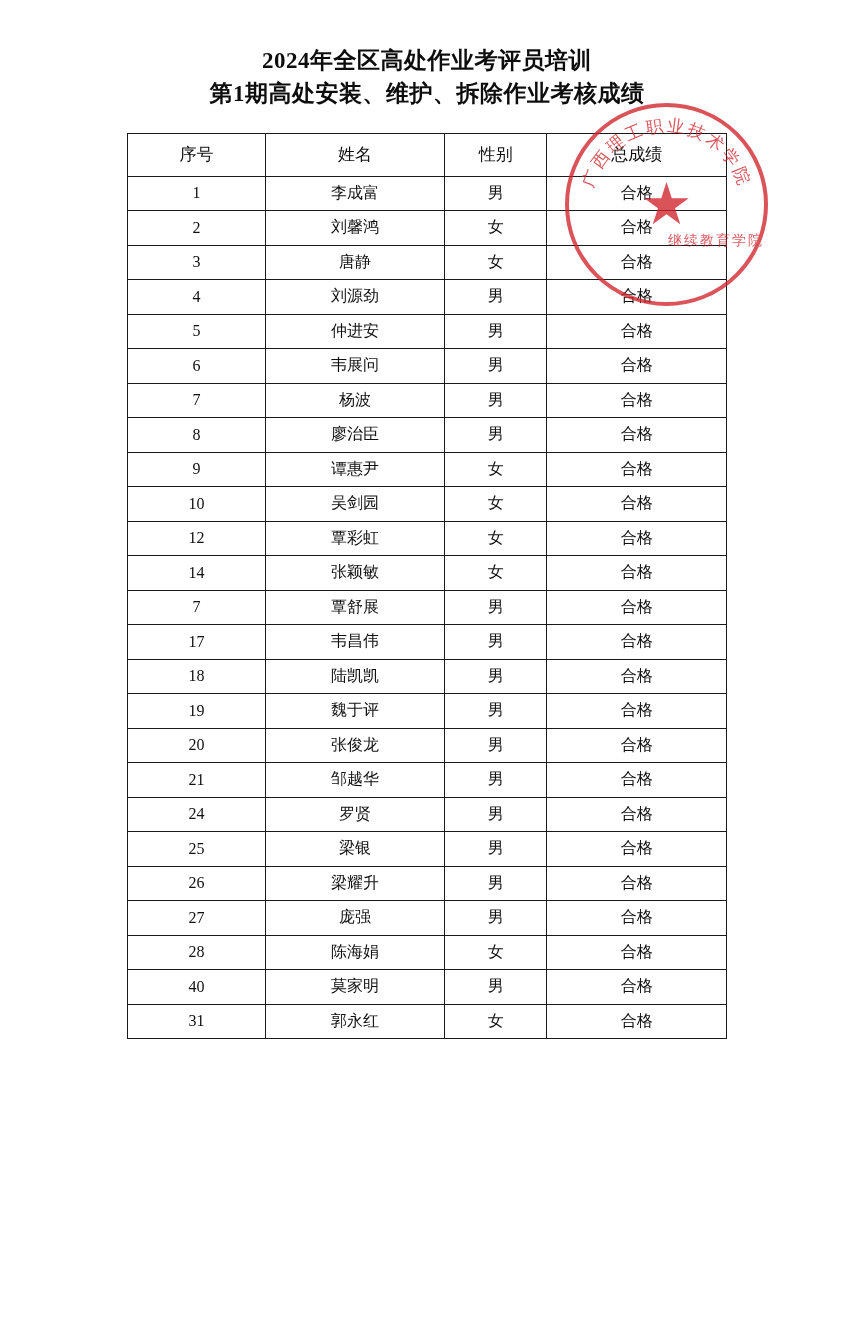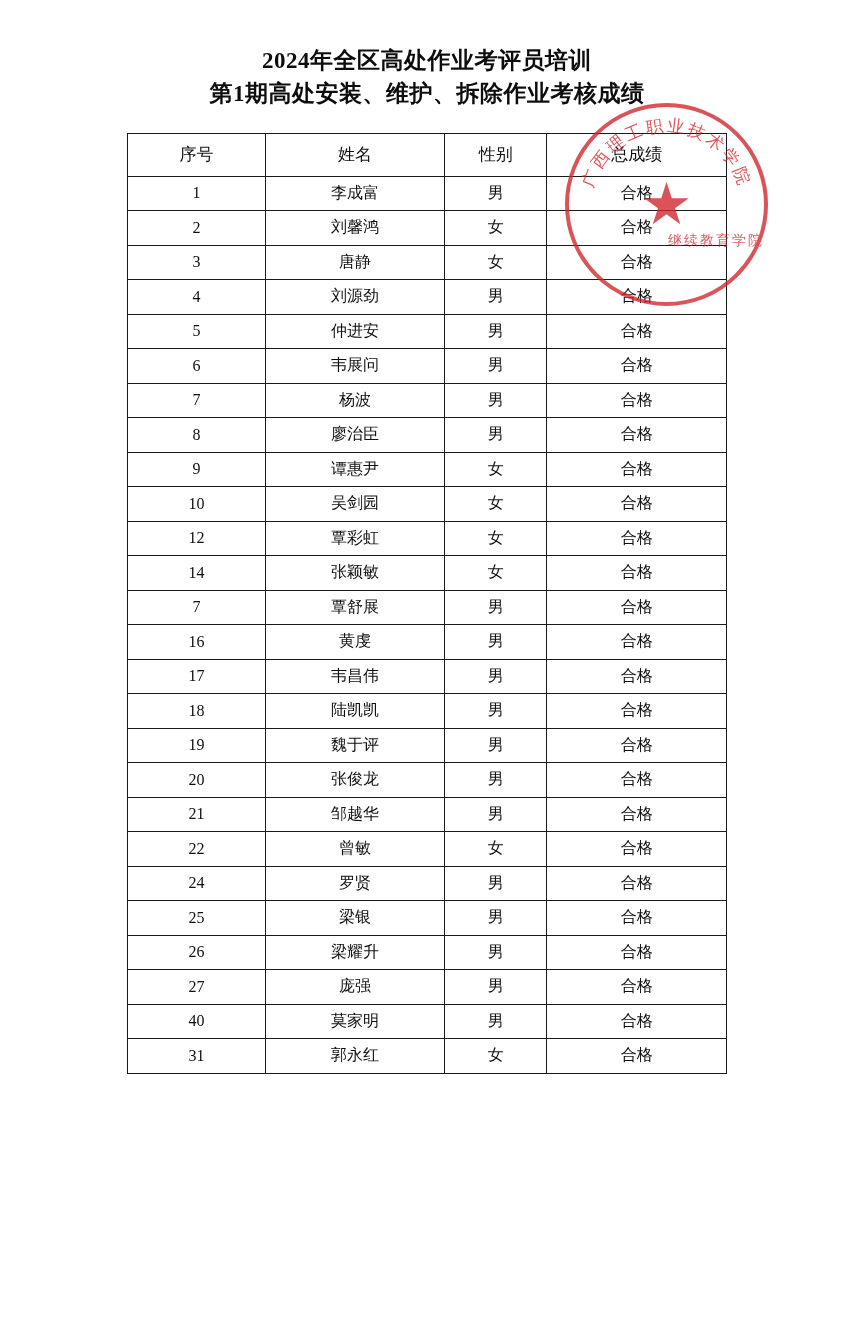--- a/index.html
+++ b/index.html
@@ -207,26 +207,20 @@
             <td>女</td>
             <td>合格</td>
           </tr>
           <tr>
             <td>7</td>
             <td>覃舒展</td>
             <td>男</td>
             <td>合格</td>
           </tr>
           <tr>
-            <td>16</td>
-            <td>黄虔</td>
-            <td>男</td>
-            <td>合格</td>
-          </tr>
-          <tr>
             <td>17</td>
             <td>韦昌伟</td>
             <td>男</td>
             <td>合格</td>
           </tr>
           <tr>
             <td>18</td>
             <td>陆凯凯</td>
             <td>男</td>
             <td>合格</td>
@@ -243,26 +237,20 @@
             <td>男</td>
             <td>合格</td>
           </tr>
           <tr>
             <td>21</td>
             <td>邹越华</td>
             <td>男</td>
             <td>合格</td>
           </tr>
           <tr>
-            <td>22</td>
-            <td>曾敏</td>
-            <td>女</td>
-            <td>合格</td>
-          </tr>
-          <tr>
             <td>24</td>
             <td>罗贤</td>
             <td>男</td>
             <td>合格</td>
           </tr>
           <tr>
             <td>25</td>
             <td>梁银</td>
             <td>男</td>
             <td>合格</td>
@@ -270,20 +258,26 @@
           <tr>
             <td>26</td>
             <td>梁耀升</td>
             <td>男</td>
             <td>合格</td>
           </tr>
           <tr>
             <td>27</td>
             <td>庞强</td>
             <td>男</td>
+            <td>合格</td>
+          </tr>
+          <tr>
+            <td>28</td>
+            <td>陈海娟</td>
+            <td>女</td>
             <td>合格</td>
           </tr>
           <tr>
             <td>40</td>
             <td>莫家明</td>
             <td>男</td>
             <td>合格</td>
           </tr>
           <tr>
             <td>31</td>

